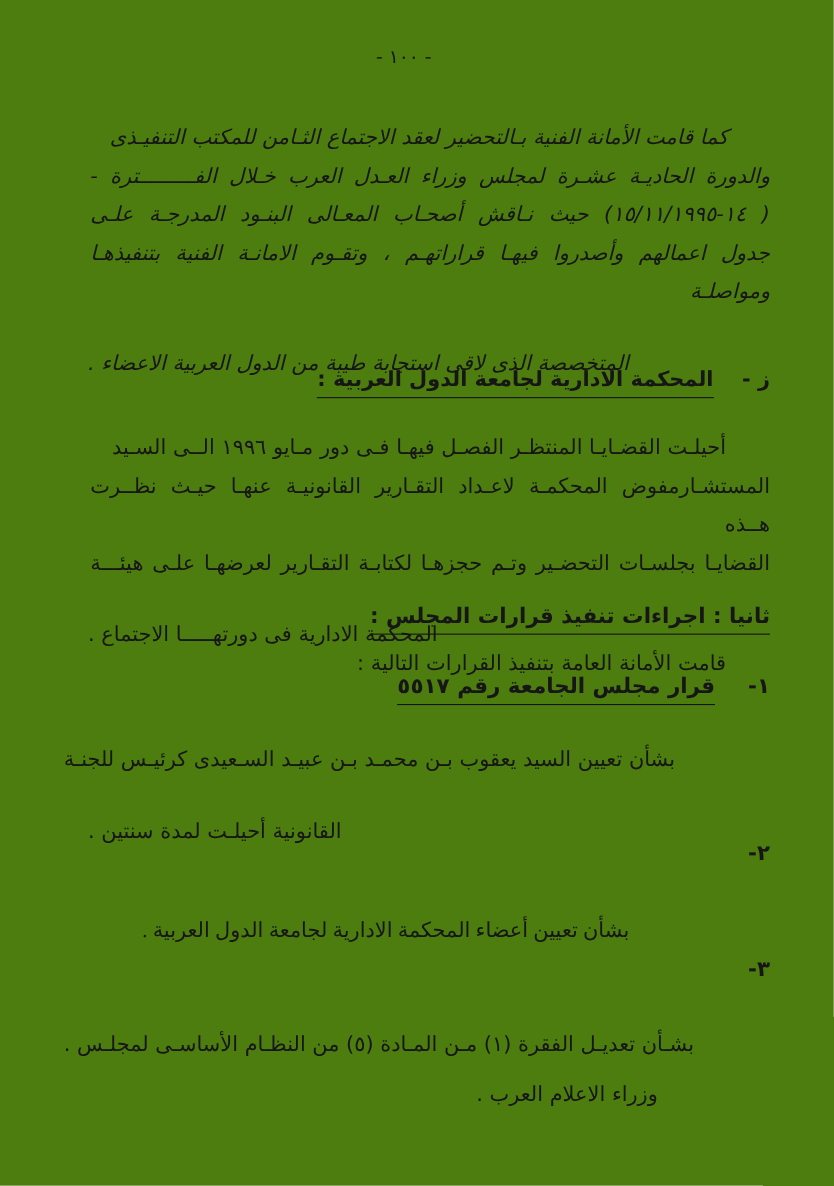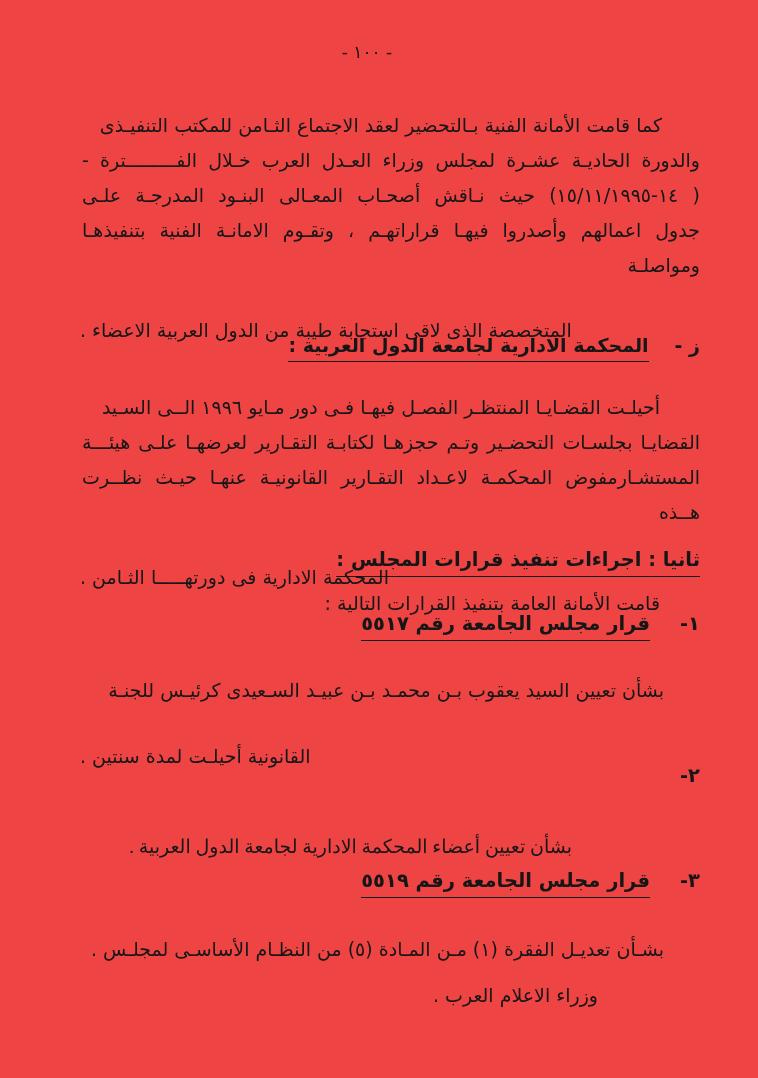--- a/index.html
+++ b/index.html
@@ -1,38 +1,38 @@
 <!DOCTYPE html>
 <html lang="ar"><head>
 <meta charset="utf-8">
 <style>
   html,body{margin:0;padding:0;background:#e8e8e6;}
   .page{
     position:relative;
     width:758px;height:1078px;
     margin:0 auto;
-    background:#ef4444;
+    background:#4d7c0f;
     color:#161616;
     font-family:"DejaVu Sans", sans-serif;
     overflow:hidden;
   }
   .abs{position:absolute;}
   
   .col{left:58px;width:642px;}
   .ar{direction:rtl;unicode-bidi:embed;}
   .line{
     font-size:19px;
     line-height:35px;
     white-space:nowrap;
   }
   
   .l-full{text-align:justify;text-align-last:justify;white-space:normal;word-spacing:1px;margin-left:24px;}
   
   .l-first{text-align:right;padding-right:38px;}
-  .l-first36{text-align:right;padding-right:36px;}
+  .l-first36{text-align:left;padding-right:36px;}
   .l-first40{text-align:right;padding-right:40px;}
   
   .l-left{text-align:left;padding-left:22px;margin-top:30px;}
   
   .l-pr130{text-align:right;padding-right:128px;font-family:Liberation Serif, serif;}
   .l-pr102{text-align:right;padding-right:102px;}
   .pagenum{
     top:42px;left:0;width:734px;
     text-align:center;
     font-size:17px;
@@ -63,21 +63,21 @@
     display:flex;
     gap:30px;
     padding-right:80px;
     font-weight:bold;
     font-size:19.5px;
   }
   .d1{top:612px;}
   .d2{top:764px;}
   .d3{top:869px;}
   .dnum{letter-spacing:1px;}
-  .p1{top:108px;}
+  .p1{top:108px;font-style:italic;}
   .p2{top:390px;}
   .b1{top:672px;}
   .b1 .line{line-height:36px;}
   .b2{top:829px;}
   .b3{top:926px;}
   .b3 .line{line-height:46px;}
 </style>
 </head>
 <body>
 
@@ -93,23 +93,23 @@
     <div class="line l-left">المتخصصة الذى لاقى استجابة طيبة من الدول العربية الاعضاء .</div>
   </div>
 
   <div class="abs col hz heading-row ar">
     <span class="marker">ز -</span>
     <span class="uline">المحكمة الادارية لجامعة الدول العربية :</span>
   </div>
 
   <div class="abs col p2 ar">
     <div class="line l-first40">أحيلـت القضـايـا المنتظـر الفصـل فيهـا فـى دور مـايو ١٩٩٦ الــى السـيد</div>
+    <div class="line l-full">المستشـارمفوض المحكمـة لاعـداد التقـارير القانونيـة عنهـا حيـث نظــرت هــذه</div>
     <div class="line l-full">القضايـا بجلسـات التحضـير وتـم حجزهـا لكتابـة التقـارير لعرضهـا علـى هيئـــة</div>
-    <div class="line l-full">المستشـارمفوض المحكمـة لاعـداد التقـارير القانونيـة عنهـا حيـث نظــرت هــذه</div>
-    <div class="line l-left">المحكمة الادارية فى دورتهـــــا الثـامن .</div>
+    <div class="line l-left">المحكمة الادارية فى دورتهـــــا الاجتماع .</div>
   </div>
 
   <div class="abs col h2 ar">
     <span class="uline">ثانيا : اجراءات تنفيذ قرارات المجلس :</span>
   </div>
 
   <div class="abs col intro2 ar">
     <div class="line l-first40">قامت الأمانة العامة بتنفيذ القرارات التالية :</div>
   </div>
 
@@ -124,20 +124,19 @@
 
   <div class="abs col d2 decision ar">
     <span class="dnum">٢-</span>
   </div>
   <div class="abs col b2 ar">
     <div class="line l-pr130">بشأن تعيين أعضاء المحكمة الادارية لجامعة الدول العربية .</div>
   </div>
 
   <div class="abs col d3 decision ar">
     <span class="dnum">٣-</span>
-    <span class="uline">قرار مجلس الجامعة رقم ٥٥١٩</span>
   </div>
   <div class="abs col b3 ar">
     <div class="line l-first36">بشـأن تعديـل الفقرة (١) مـن المـادة (٥) من النظـام الأساسـى لمجلـس .</div>
     <div class="line l-pr102">وزراء الاعلام العرب .</div>
   </div>
 
 </div>
 
 </body></html>

